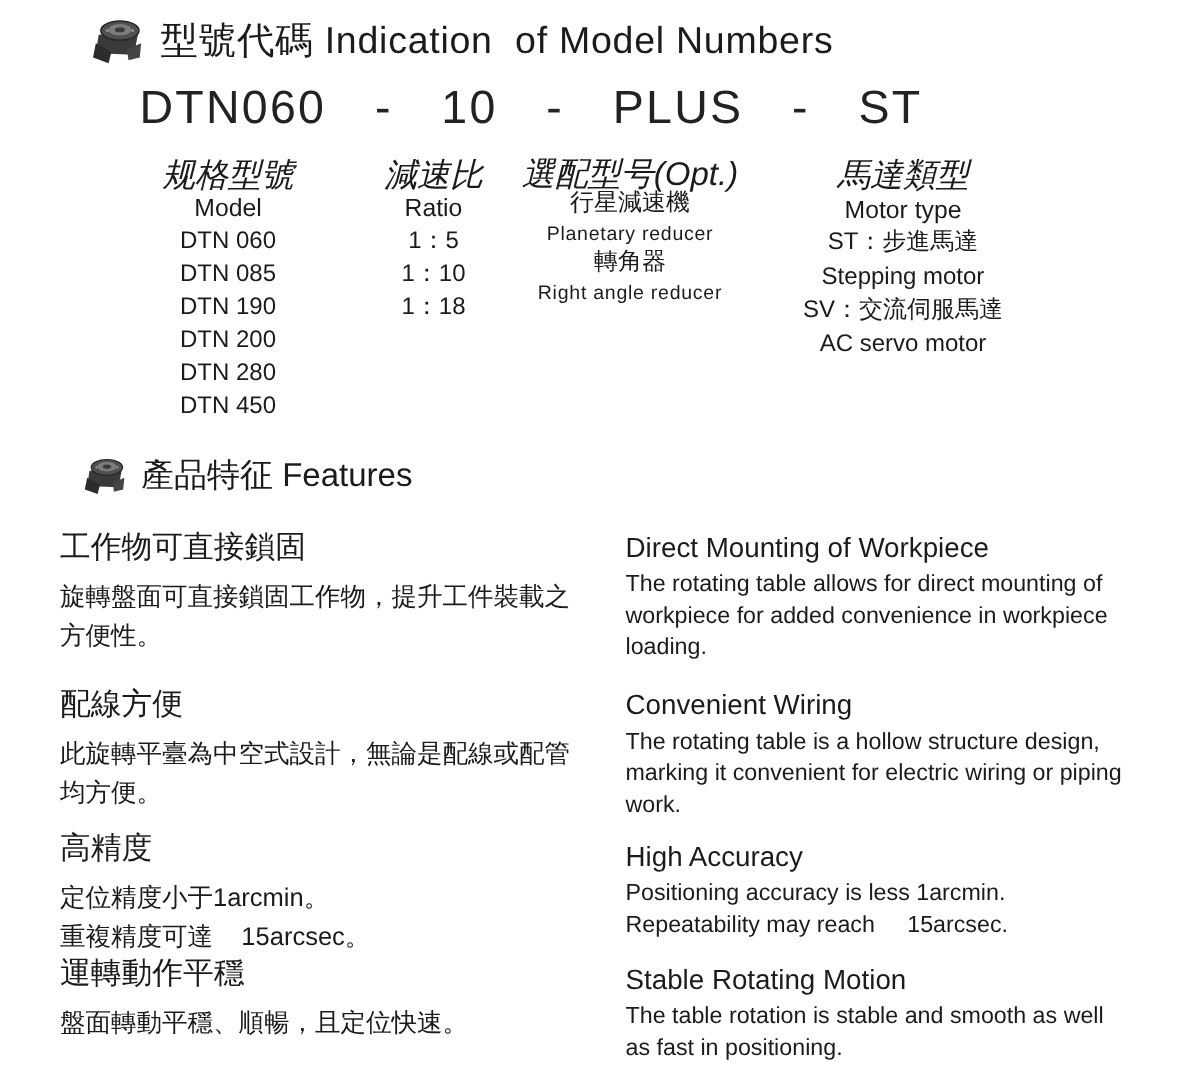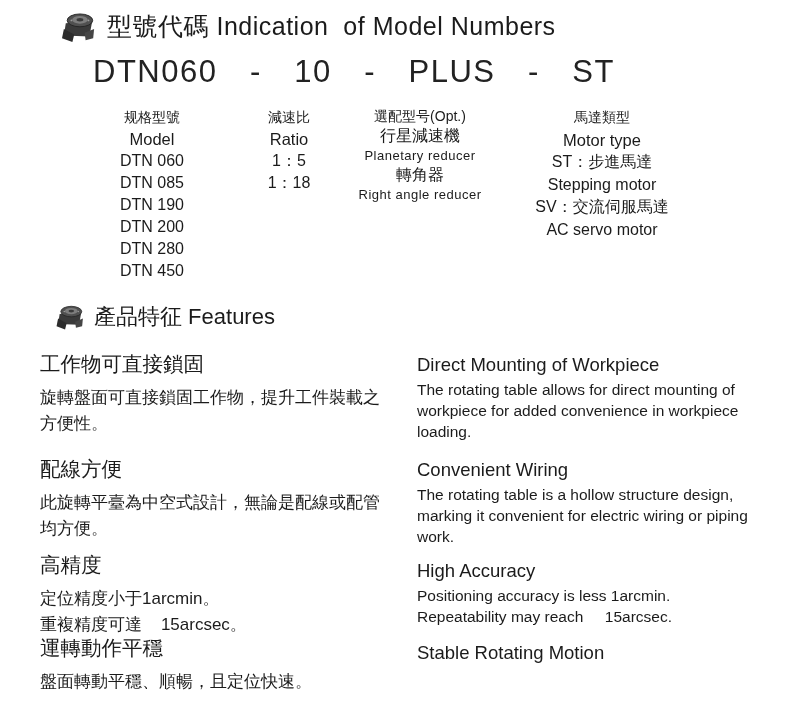--- a/index.html
+++ b/index.html
@@ -26,21 +26,21 @@
 
   
   .model-line {
     position: absolute; left: 93px; top: 54px; width: 522px;
     display: flex; justify-content: space-between; align-items: baseline;
     font-size: 31px; letter-spacing: 1.5px; color: #222;
   }
 
   
   .col { position: absolute; text-align: center; line-height: 22px; font-size: 16px; }
-  .col .hdr-zh { font-size: 14px; }
+  .col .hdr-zh { font-size: 22px; font-style: italic; }
   .col .hdr-en { font-size: 16.5px; }
   .col1 { left: 78px;  top: 106px; width: 148px; }
   .col2 { left: 230px; top: 106px; width: 118px; }
   .col3 { left: 336px; top: 106px; width: 168px; line-height: 20px; }
   .col3 .sm { font-size: 13px; line-height: 19px; letter-spacing: 0.5px; }
   .col4 { left: 511px; top: 106px; width: 182px; line-height: 22.5px; }
 
   
   .header2 {
     position: absolute; left: 55px; top: 302px;
@@ -100,20 +100,21 @@
     <div>DTN 190</div>
     <div>DTN 200</div>
     <div>DTN 280</div>
     <div>DTN 450</div>
   </div>
 
   <div class="col col2">
     <div class="hdr-zh zh">減速比</div>
     <div class="hdr-en">Ratio</div>
     <div class="zh">1：5</div>
+    <div class="zh">1：10</div>
     <div class="zh">1：18</div>
   </div>
 
   <div class="col col3">
     <div class="hdr-zh zh">選配型号(Opt.)</div>
     <div class="zh">行星減速機</div>
     <div class="sm">Planetary reducer</div>
     <div class="zh">轉角器</div>
     <div class="sm">Right angle reducer</div>
   </div>
@@ -175,15 +176,17 @@
     <div class="b-en pre">Positioning accuracy is less 1arcmin.
 Repeatability may reach     15arcsec.</div>
   </div>
 
   <div class="feat zh-col f4-zh">
     <div class="t-zh zh">運轉動作平穩</div>
     <div class="b-zh zh pre">盤面轉動平穩、順暢，且定位快速。</div>
   </div>
   <div class="feat en-col f4-en">
     <div class="t-en">Stable Rotating Motion</div>
+    <div class="b-en pre">The table rotation is stable and smooth as well
+as fast in positioning.</div>
   </div>
 
 </div>
 
 </body></html>

